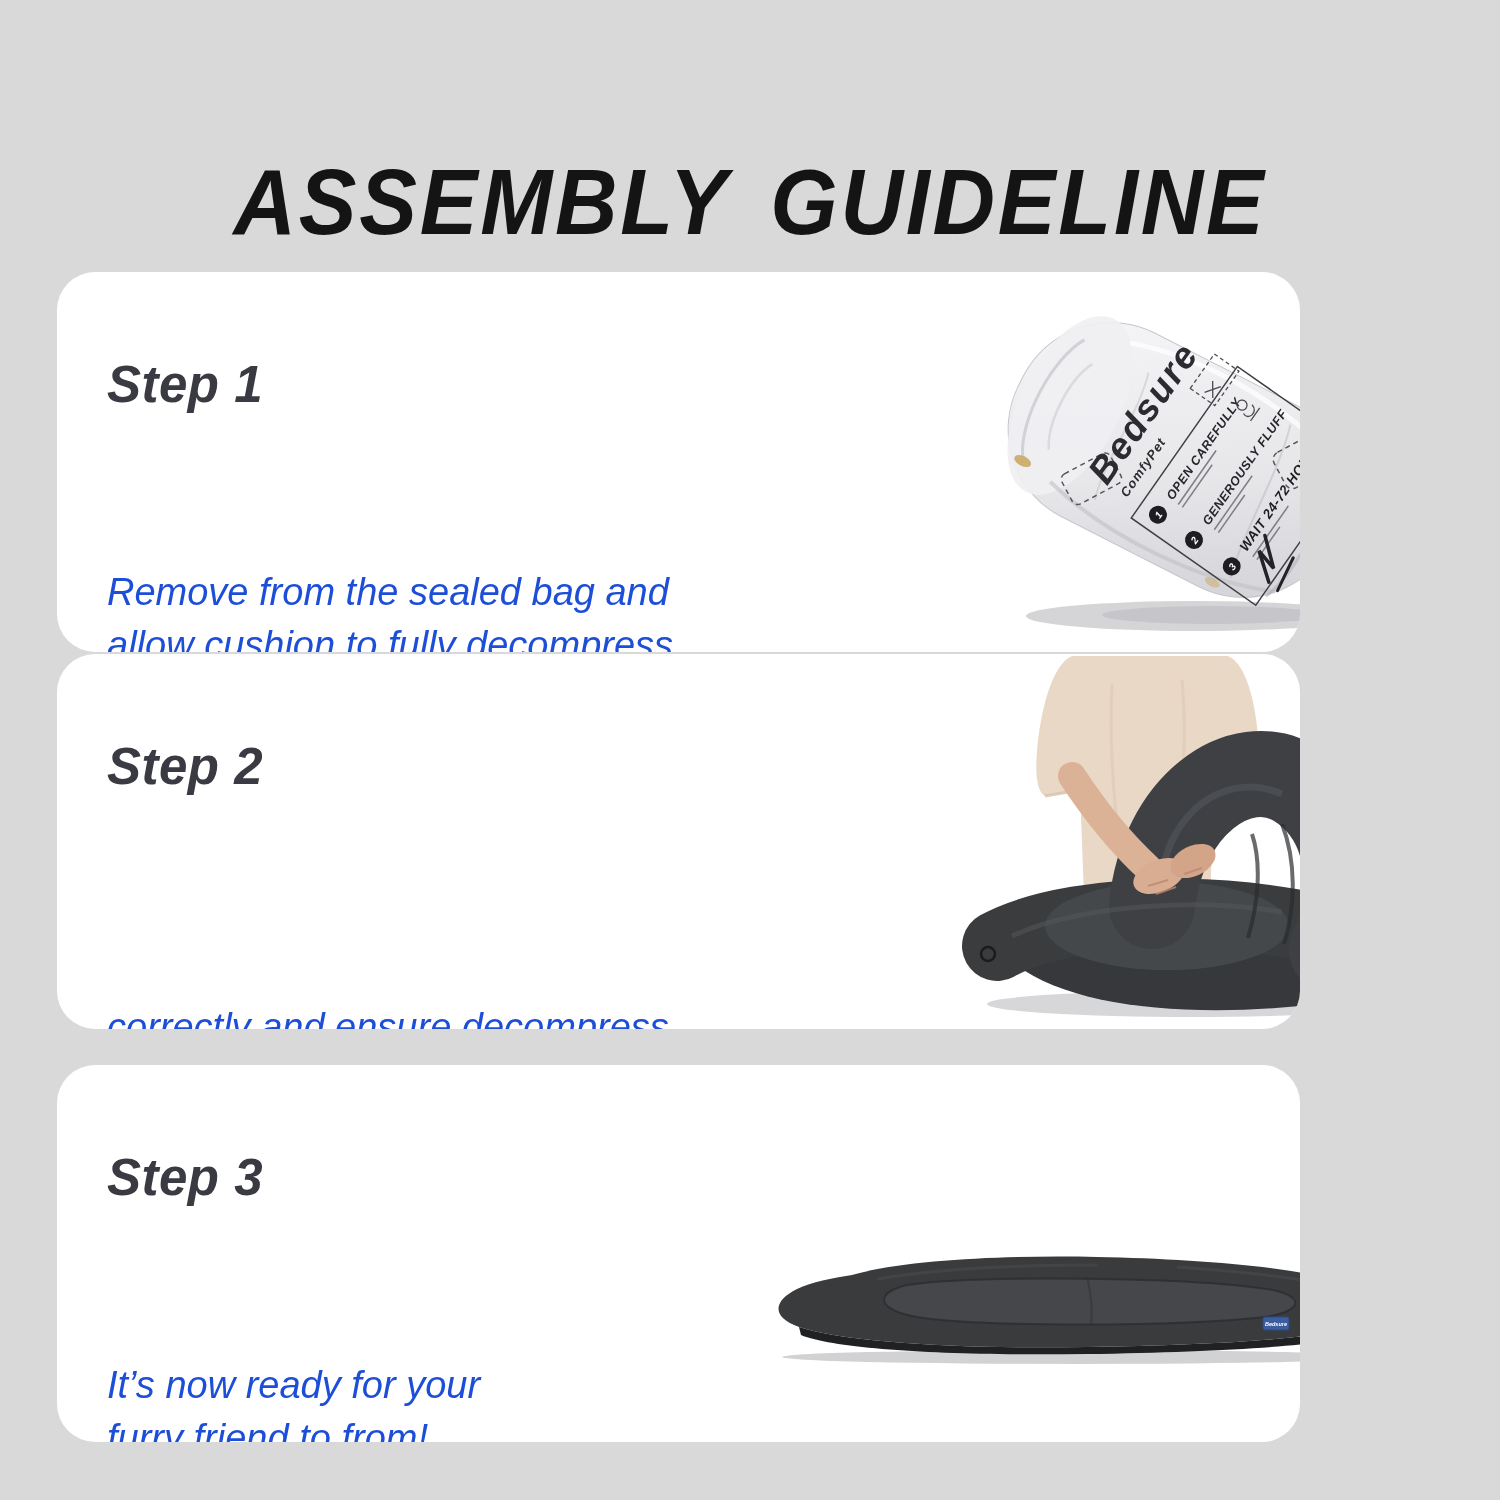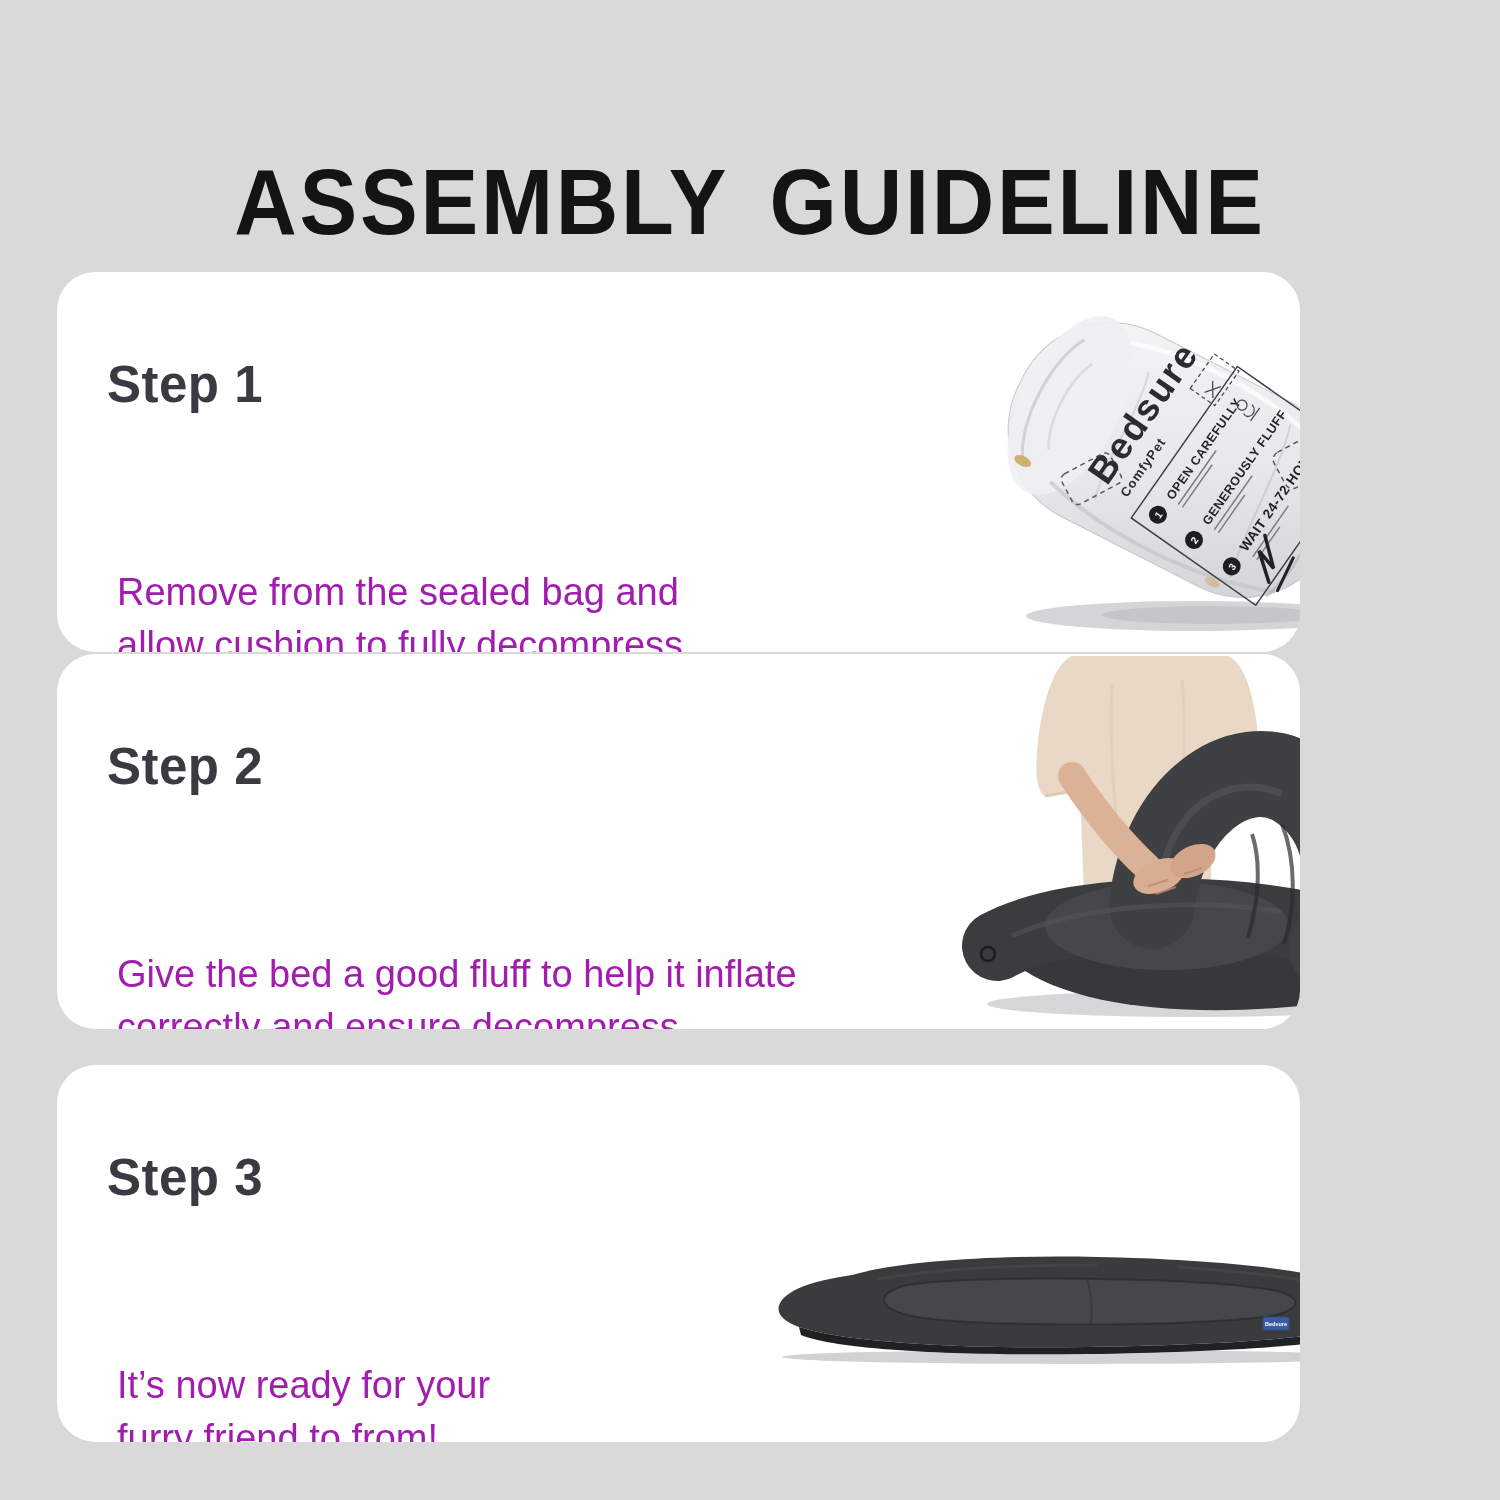--- a/index.html
+++ b/index.html
@@ -1,29 +1,29 @@
 <!DOCTYPE html>
 <html><head>
 <meta charset="utf-8">
 <style>
   html,body{margin:0;padding:0;background:#d9d9d9;}
   .page{position:relative;width:1500px;height:1500px;background:#d9d9d9;
-        font-family:"Liberation Sans",sans-serif;overflow:hidden;}
+        font-family:"Liberation Sans",sans-serif;overflow:hidden;font-style:italic;}
   .title{position:absolute;top:90px;left:0;width:100%;text-align:center;
          font-size:92px;line-height:100px;font-weight:700;color:#141414;
          letter-spacing:3px;word-spacing:16px;transform:scaleX(.94);transform-origin:center;}
   .card{position:absolute;left:57px;width:1243px;background:#ffffff;
         border-radius:38px;overflow:hidden;}
   .card-1{top:272px;height:380px;}
   .card-2{top:654px;height:375px;}
   .card-3{top:1065px;height:377px;}
   .step-heading{position:absolute;left:50px;top:40px;font-size:51px;line-height:62px;
                 font-weight:700;color:#3a3a42;letter-spacing:.5px;}
   .step-desc{position:absolute;left:50px;top:256px;font-size:38px;line-height:53px;
-             color:#a21caf;margin-left:10px;}
+             color:#1d4ed8;}
   .photo{position:absolute;}
   .photo-1{left:905px;top:13px;}
   .photo-2{left:895px;top:0px;}
   .photo-3{left:700px;top:180px;}
 </style>
 </head>
 <body>
 
 <div class="page">
 
@@ -106,21 +106,21 @@
           <path d="M-12 2 L8 -24 L2 -2 L24 -28" fill="none" stroke="#222228" stroke-width="3.5" stroke-linecap="round"></path>
           <path d="M-14 14 L22 8" fill="none" stroke="#222228" stroke-width="3" stroke-linecap="round"></path>
         </g>
       </g>
     </svg>
   </section>
 
   <section class="card card-2">
     <h2 class="step-heading">Step 2</h2>
     <p class="step-desc">
-      <span>Give the bed a good fluff to help it inflate</span><br>
+      <br>
       <span>correctly and ensure decompress.</span>
     </p>
 
     <svg class="photo photo-2" width="490" height="375" viewBox="0 0 490 375">
 
       <ellipse cx="240" cy="350" rx="205" ry="13" fill="#d3d3d6" opacity=".9"></ellipse>
 
       <g>
         <path d="M120 2 L276 2 C 296 10 306 58 307 100 C 308 122 305 134 298 139
                  L 262 132 L 258 248 L 132 242 L 128 136 L 93 142

